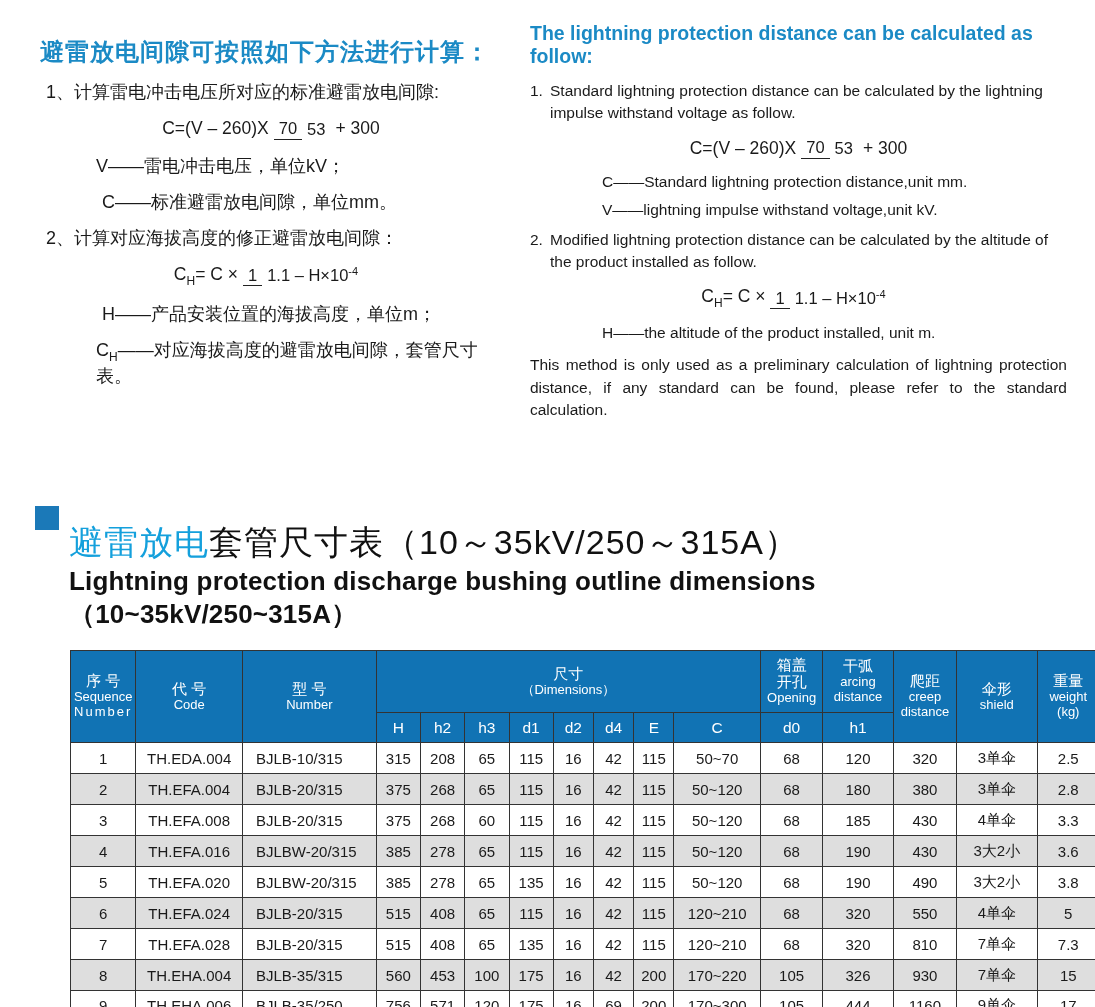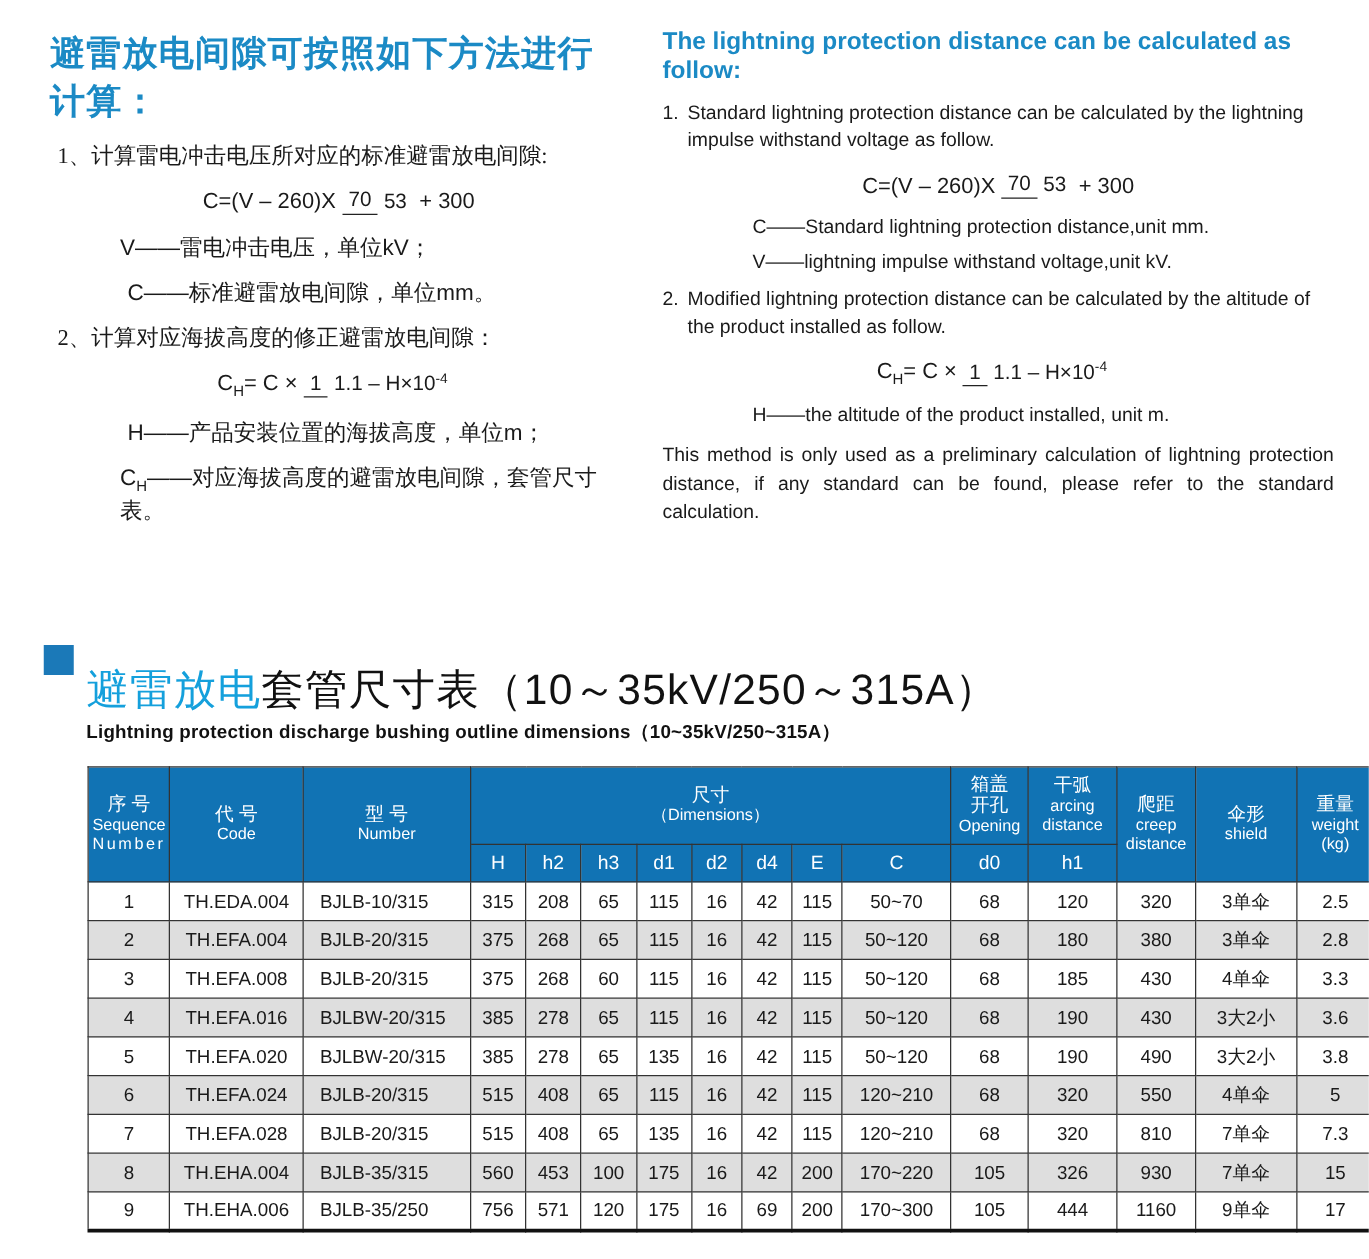--- a/index.html
+++ b/index.html
@@ -9,24 +9,24 @@
   *{box-sizing:border-box;}
   html,body{margin:0;padding:0;background:#fff;}
   body{width:1095px;height:1007px;font-family:"Liberation Sans","DejaVu Sans",sans-serif;color:var(--ink);}
   .page{position:relative;width:1095px;height:1007px;overflow:hidden;}
 
   
   .top{display:flex;padding:14px 28px 0 40px;gap:28px;}
   .col-zh{width:462px;flex:none;}
   .col-en{width:537px;flex:none;}
 
-  .zh-heading{font-size:28px;font-weight:bold;color:var(--accent);margin:10px 0 12px 0;letter-spacing:1px;}
+  .zh-heading{font-size:24px;font-weight:bold;color:var(--accent);margin:22px 0 12px 0;letter-spacing:1px;}
   .en-heading{font-size:19.5px;font-weight:bold;color:var(--accent);margin:8px 0 12px 0;}
 
-  .zh-item{font-size:18px;margin:10px 0 6px 6px;font-family:Liberation Serif, serif;}
+  .zh-item{font-size:18px;margin:10px 0 6px 6px;}
   .zh-def{font-size:18px;margin:12px 0;}
   .zh-def.i1{margin-left:56px;}
   .zh-def.i2{margin-left:62px;}
   .zh-note{font-size:18px;line-height:1.7;text-indent:2em;margin:14px 0 0 0;}
 
   .num-item{display:flex;font-size:15.5px;line-height:1.4;margin:6px 0;}
   .num-item .no{flex:none;width:20px;}
   .num-item .txt{flex:1;}
   .en-def{font-size:15.5px;margin:10px 0 10px 72px;}
   .en-note{font-size:15.5px;line-height:1.45;text-align:justify;margin-top:12px;}
@@ -38,21 +38,21 @@
   .fsub{font-size:12px;vertical-align:-5px;}
   .fsup{font-size:11px;vertical-align:6px;}
 
   
   .section{margin:54px 0 0 35px;}
   .title-row{display:flex;align-items:center;}
   .blue-square{flex:none;width:24px;height:24px;background:var(--square-blue);margin-right:10px;}
   .title-text{font-size:34px;font-weight:normal;letter-spacing:1px;line-height:1.1;margin-top:48px;}
   .title-text .blue{color:var(--title-blue);}
   .title-text .black{color:#111;}
-  .subtitle{font-size:15px;font-weight:bold;color:#111;margin:5px 0 0 34px;letter-spacing:0.2px;}
+  .subtitle{font-size:26px;font-weight:bold;color:#111;margin:5px 0 0 34px;letter-spacing:0.2px;}
 
   
   table{border-collapse:collapse;table-layout:fixed;width:1030px;margin:18px 0 0 35px;border:1.5px solid #222;border-bottom:3px solid #111;}
   th,td{border:1px solid #333;padding:0;}
   thead th{background:var(--thead-blue);color:#fff;font-weight:normal;vertical-align:middle;}
   thead .r1 th{height:62px;}
   thead .r2 th{height:30px;font-size:15.5px;}
   .hz{font-size:15px;line-height:1.12;}
   .he{font-size:13px;line-height:1.15;}
   .he.sp{letter-spacing:2px;}

